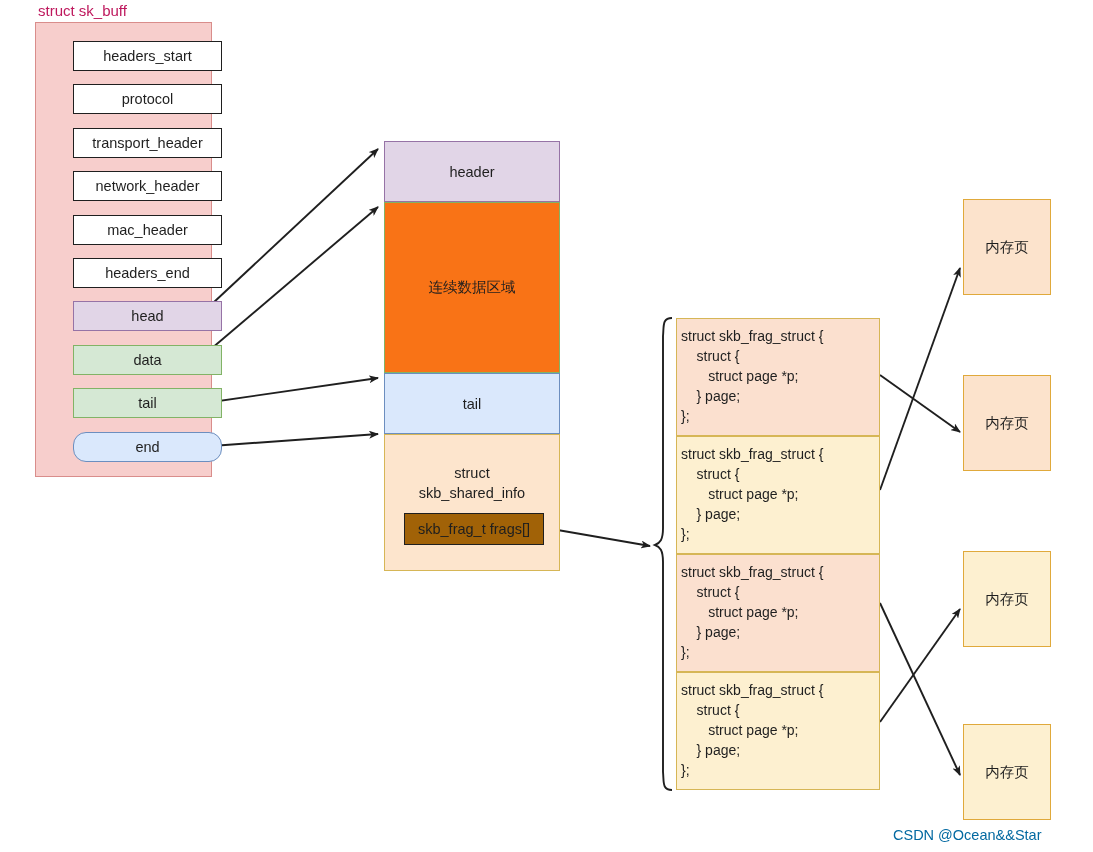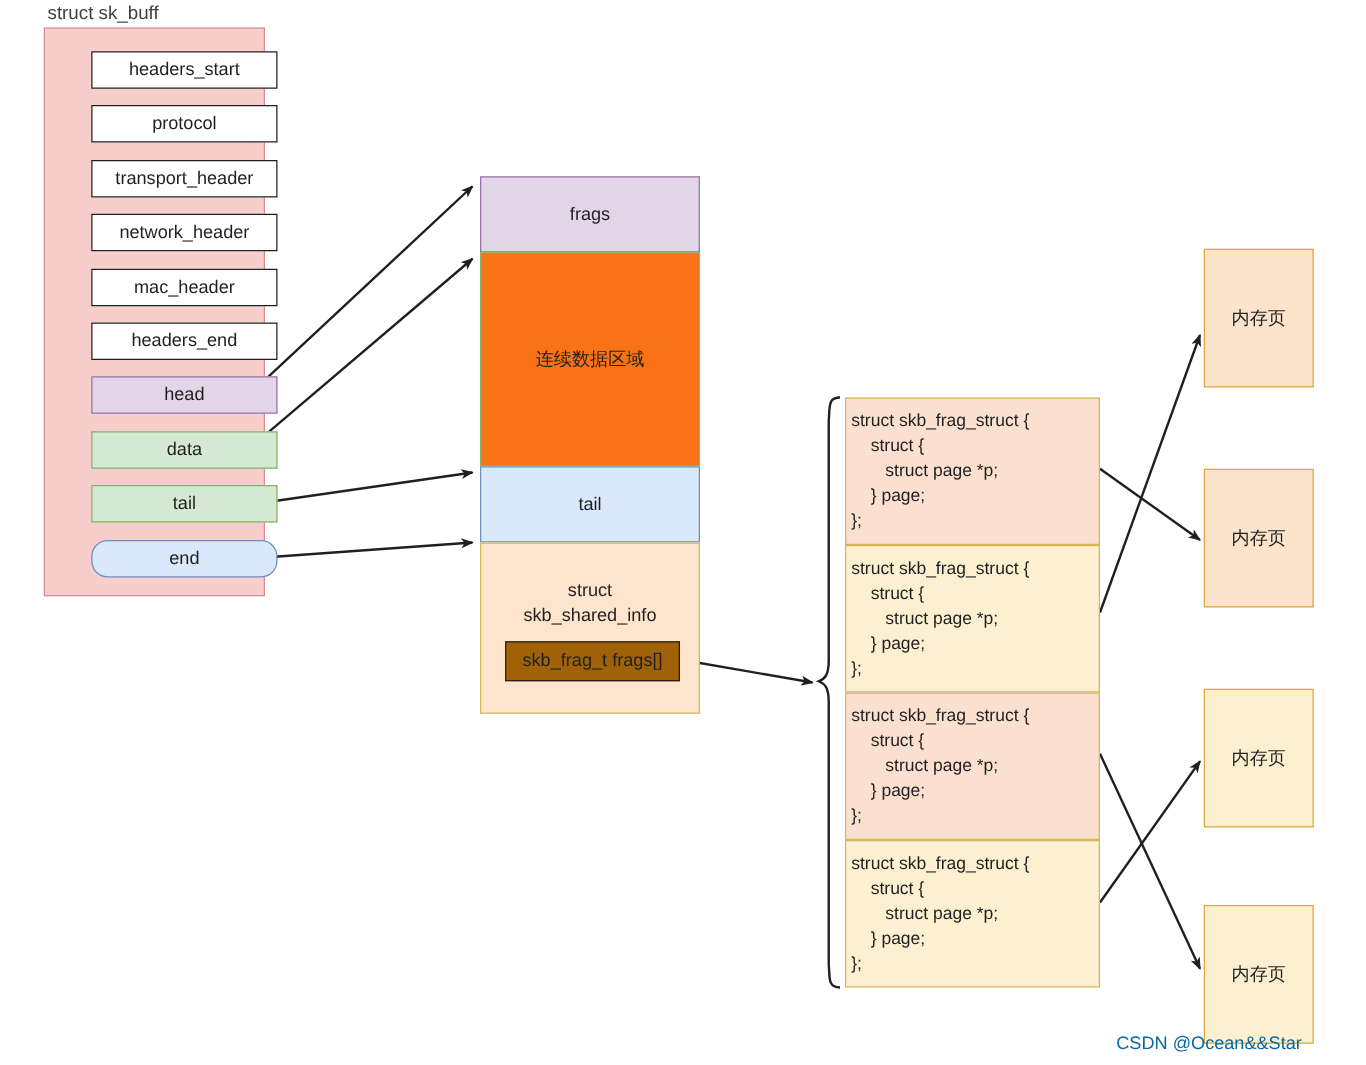--- a/index.html
+++ b/index.html
@@ -19,21 +19,21 @@
     left: 0; top: 0;
     width: 1093px;
     height: 852px;
   }
   .abs { position: absolute; box-sizing: border-box; }
 
   
   #skbuff-title {
     left: 38px; top: 2px;
     font-size: 15px;
-    color: #404040;
+    color: #be185d;
     white-space: nowrap;
   }
   #skbuff-container {
     left: 35px; top: 22px;
     width: 177px; height: 455px;
     background: #f7cecc;
     border: 1px solid #d98d8b;
   }
   .field-box {
     left: 49px;
@@ -96,21 +96,21 @@
     line-height: 20px;
     white-space: pre;
   }
   .frag-odd  { background:#fbe0cf; }
   .frag-even { background:#fdf0d0; }
 
   
   .mem-page {
     left: 963px;
     width: 88px;
-    height: 111px;
+    height: 96px;
     border: 1px solid #e0a93b;
     display:flex; align-items:center; justify-content:center;
     font-size: 14.5px;
     color: #1f1f1f;
   }
   .mem-peach  { background:#fce3cc; }
   .mem-yellow { background:#fdf0d0; }
 
   
   #watermark {
@@ -165,21 +165,21 @@
 <div class="abs field-box" style="top:84px">protocol</div>
 <div class="abs field-box" style="top:128px">transport_header</div>
 <div class="abs field-box" style="top:171px">network_header</div>
 <div class="abs field-box" style="top:215px">mac_header</div>
 <div class="abs field-box" style="top:258px">headers_end</div>
 <div class="abs field-box head" style="top:301px">head</div>
 <div class="abs field-box data" style="top:345px">data</div>
 <div class="abs field-box tail" style="top:388px">tail</div>
 <div class="abs field-box end" style="top:432px">end</div>
 
-<div class="abs buf-seg" id="buf-header">frags</div>
+<div class="abs buf-seg" id="buf-header">header</div>
 <div class="abs buf-seg" id="buf-data">连续数据区域</div>
 <div class="abs buf-seg" id="buf-tail">tail</div>
 
 <div class="abs buf-seg" id="buf-shared">
   <div class="sh-label">struct</div>
   <div class="sh-label">skb_shared_info</div>
   <div id="frags-box">skb_frag_t frags[]</div>
 </div>
 
 <div class="abs frag-block frag-odd" style="top:318px">struct skb_frag_struct {

